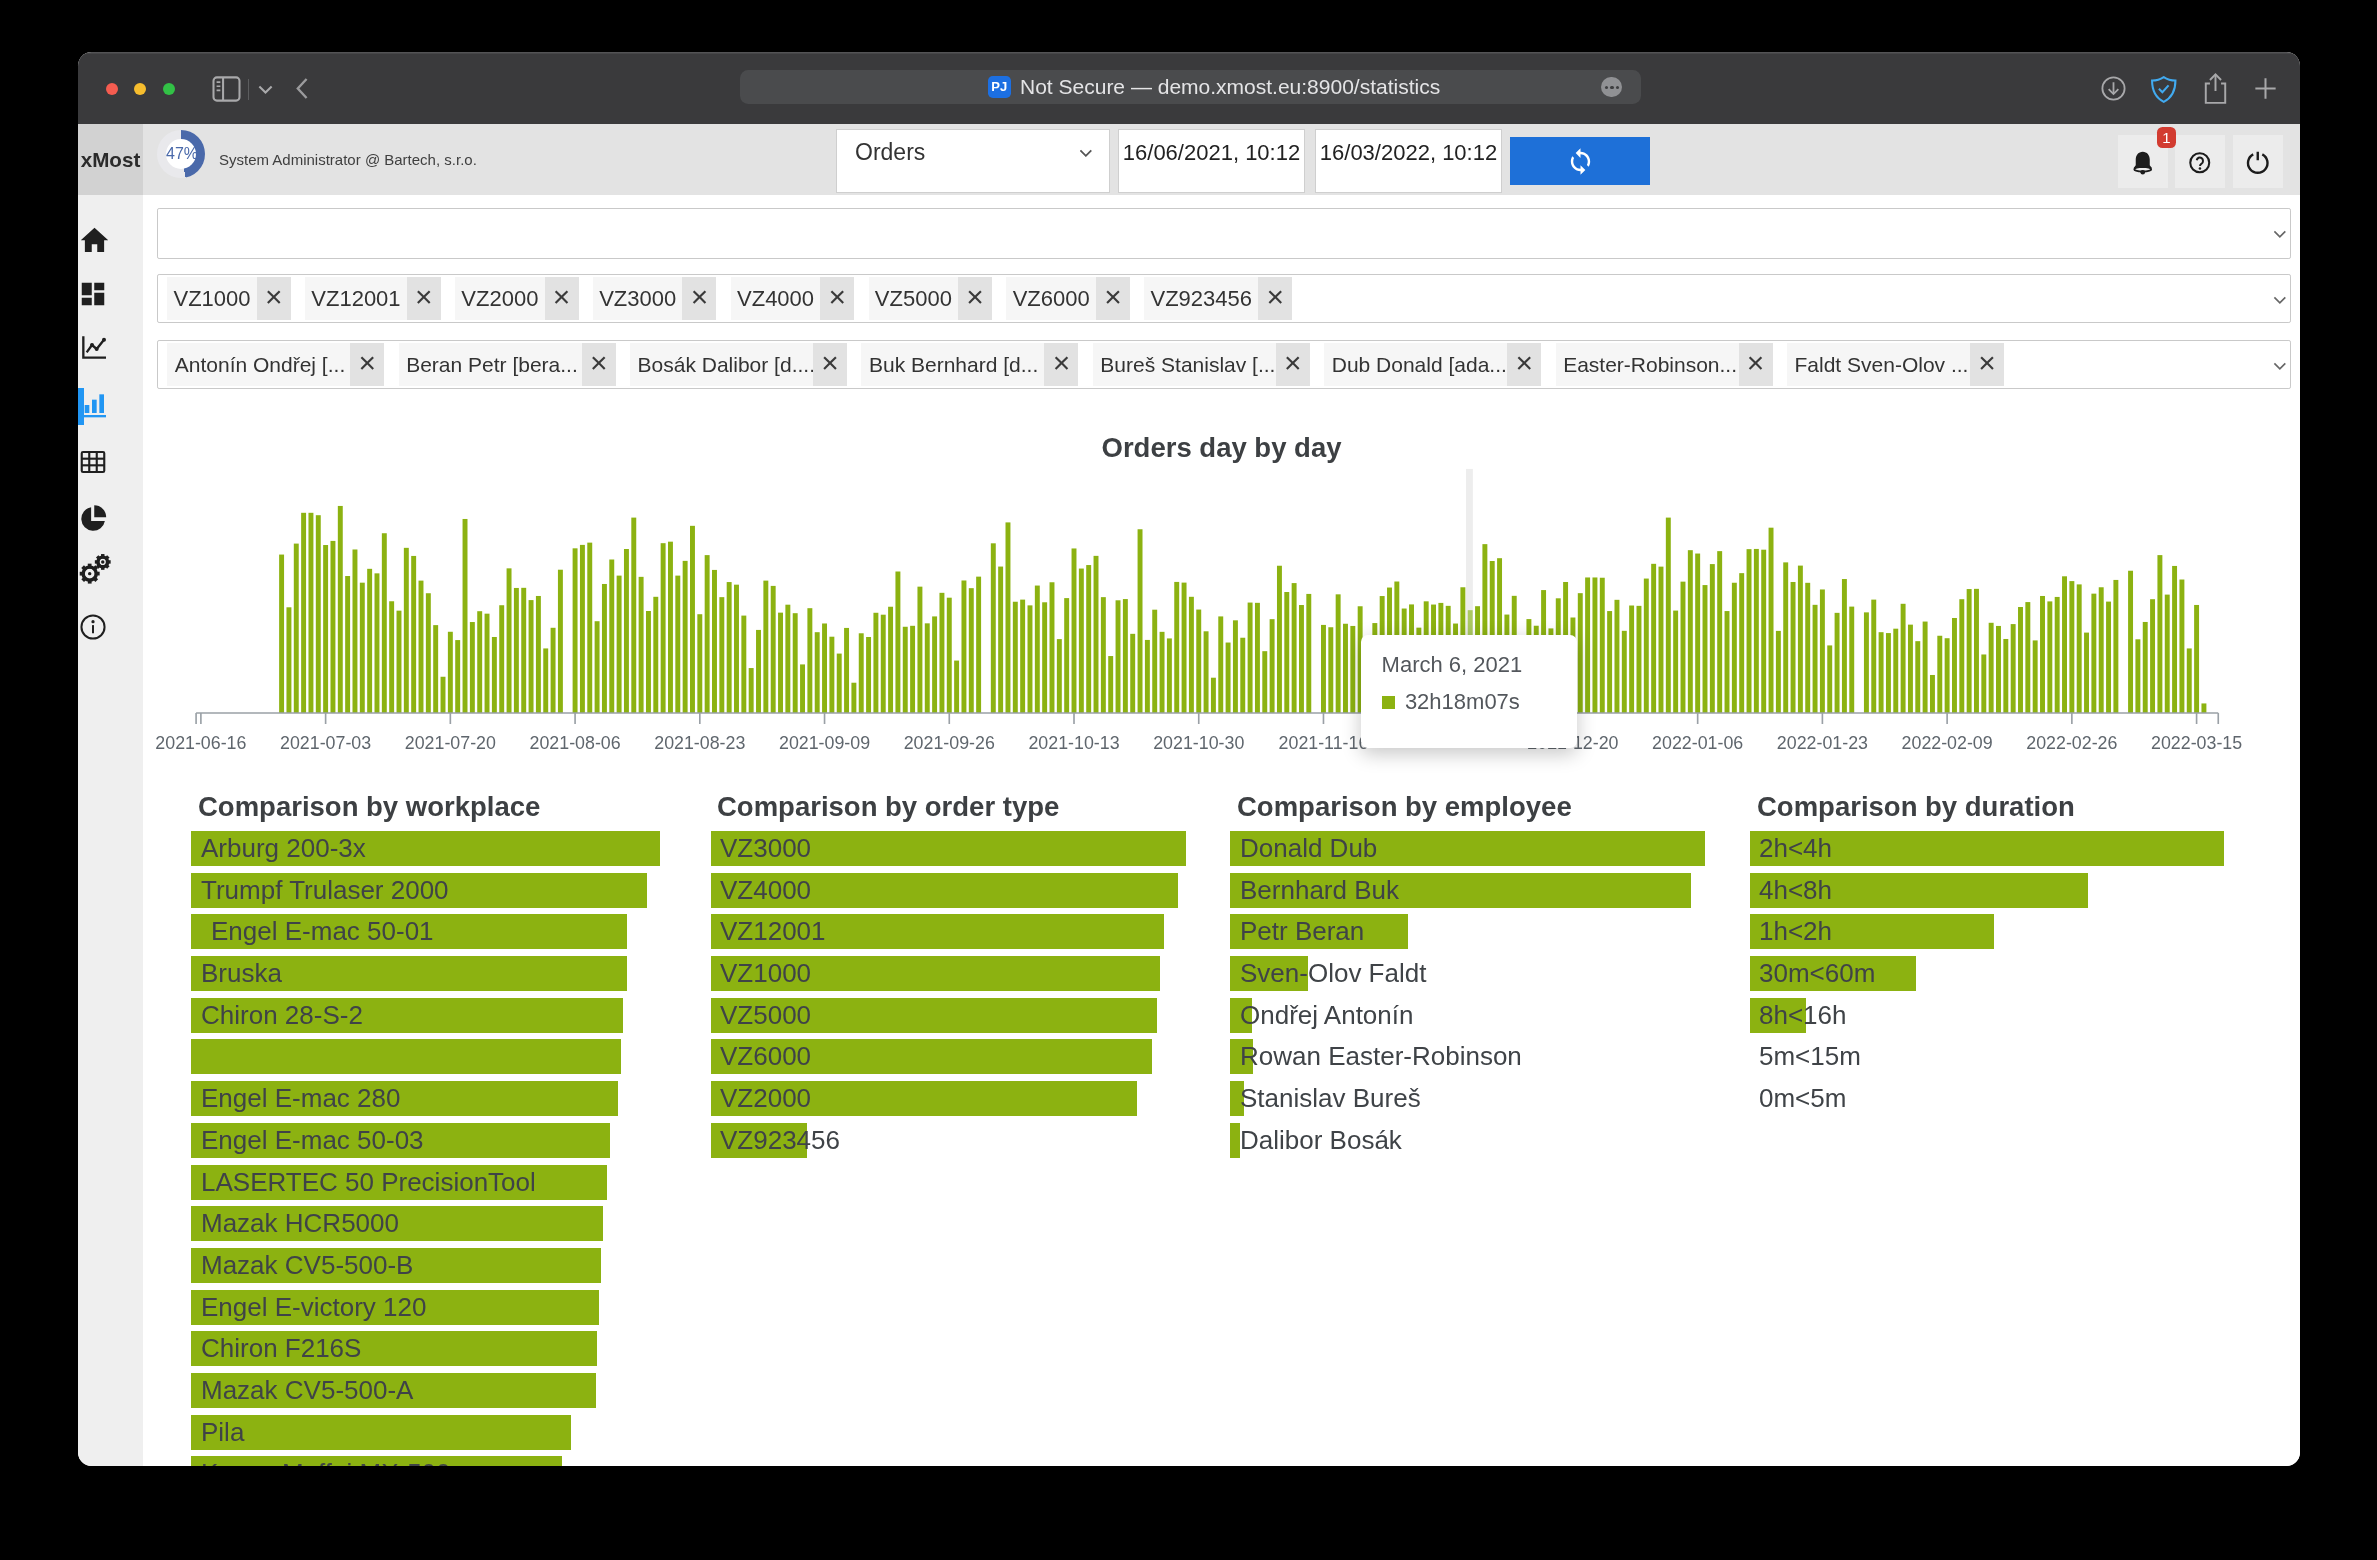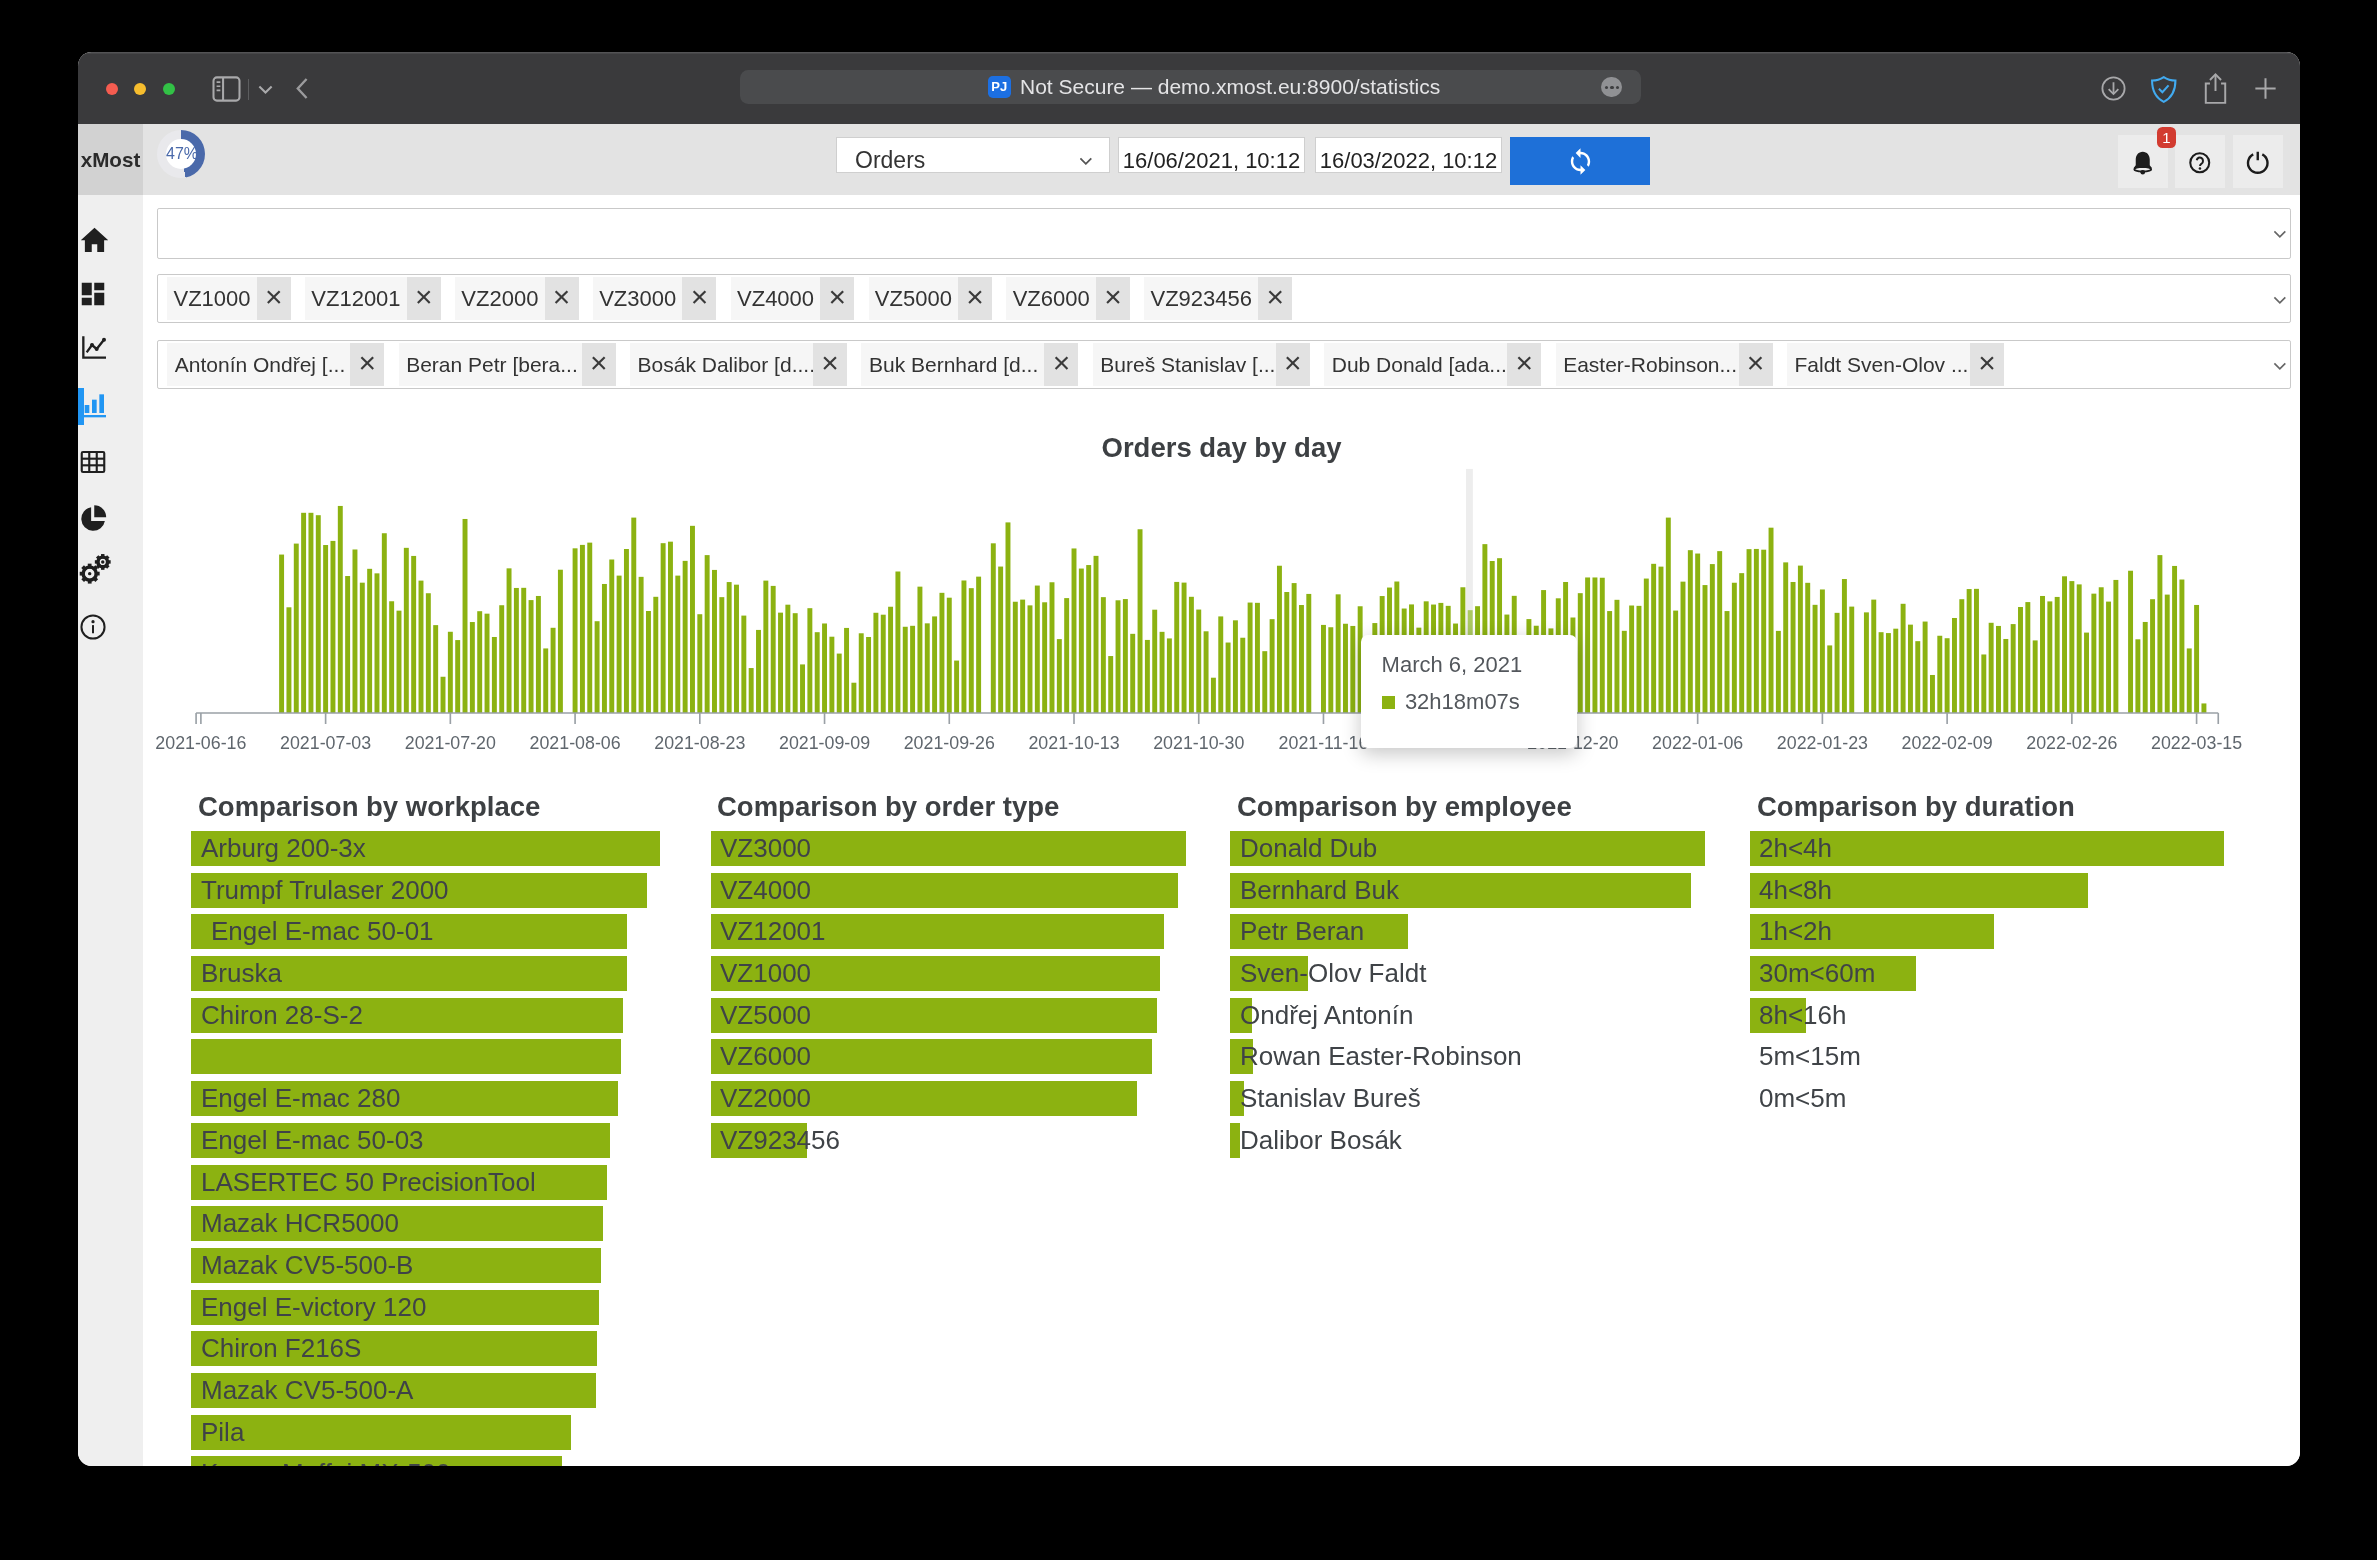--- a/index.html
+++ b/index.html
@@ -11,21 +11,21 @@
 #pj{position:absolute;left:248px;top:5.5px;width:22.6px;height:22.6px;border-radius:4.8px;background:#1c6fe2;color:#fff;font-size:13px;font-weight:bold;text-align:center;line-height:22.6px}
 #urltext{position:absolute;left:280px;top:0;height:34px;line-height:34px;color:#e4e4e6;font-size:21px}
 #ellip{position:absolute;right:19px;top:6.9px;width:20.6px;height:20.6px;border-radius:50%;background:#909194}
 #ellip i{position:absolute;top:9px;width:3.1px;height:3.1px;border-radius:50%;background:#3e3f41}
 
 #ah{position:absolute;left:0;top:72px;width:100%;height:71px;background:#e3e3e3}
 #xm{position:absolute;left:0;top:0;width:65px;height:71px;background:#d2d2d2;color:#2b2b2b;font-weight:bold;font-size:20.6px;text-align:center;line-height:71px}
 #donut{position:absolute;left:79px;top:6.2px;width:48px;height:48px;border-radius:50%;background:conic-gradient(#4a69aa 0deg 169deg,#e9e9ec 169deg 360deg)}
 #donut b{position:absolute;left:9px;top:9px;width:30px;height:30px;border-radius:50%;background:#fff;color:#4a69aa;font-weight:normal;font-size:16px;text-align:center;line-height:30px}
 #sysadm{position:absolute;left:141px;top:0;height:71px;line-height:71px;font-size:15px;color:#3f3f3f}
-.hbox{position:absolute;top:13px;height:36px;background:#fff;border:1.4px solid #cfcfcf}
+.hbox{position:absolute;top:5px;height:64px;background:#fff;border:1.4px solid #cfcfcf}
 #sel{left:758px;width:274px;font-size:23px;color:#333;line-height:45px;padding-left:18px}
 #dt1{left:1040px;width:187px}#dt2{left:1237px;width:187px}
 .dtx{font-size:22px;color:#222;line-height:45px;text-align:center}
 #rbtn{position:absolute;left:1432px;top:13px;width:140px;height:48px;background:#1e70d8}
 .hic{position:absolute;top:11px;width:50px;height:53px;background:#ececec}
 #badge{position:absolute;left:2079px;top:2.7px;width:19px;height:21px;border-radius:5.5px;background:#d23b30;color:#fff;font-size:15px;text-align:center;line-height:21px}
 
 #sb{position:absolute;left:0;top:143px;width:65px;bottom:0;background:#efefef}
 .sic{position:absolute;left:0;width:65px;text-align:center}
 #bluestrip{position:absolute;left:0;top:193px;width:5.5px;height:37px;background:#2196f3}
@@ -101,20 +101,21 @@
     <svg class="absvg" style="left:2176px;top:25px" width="23" height="23" viewBox="0 0 34 34">
         <line x1="17" y1="2" x2="17" y2="32" stroke="#a8a8aa" stroke-width="3"></line>
         <line x1="2" y1="17" x2="32" y2="17" stroke="#a8a8aa" stroke-width="3"></line>
       </svg>
   </div>
   <div id="ah">
     <div id="xm">xMost</div>
     <div id="donut">
         <b>47%</b>
       </div>
+    <div id="sysadm">System Administrator @ Bartech, s.r.o.</div>
     <div class="hbox" id="sel">Orders<svg class="absvg" style="right:16.5px;top:19px" width="13.7" height="8.2" viewBox="0 0 20 12">
           <path d="M2 2 L10 10 L18 2" stroke="#555" stroke-width="2.6" fill="none"></path>
         </svg></div>
     <div class="hbox dtx" id="dt1">16/06/2021, 10:12</div>
     <div class="hbox dtx" id="dt2">16/03/2022, 10:12</div>
     <div id="rbtn">
         <svg class="absvg" style="left:56px;top:9.6px" width="29" height="29" viewBox="0 0 24 24">
           <path d="M12 4V1L8 5l4 4V6c3.31 0 6 2.69 6 6 0 1.01-.25 1.97-.7 2.8l1.46 1.46C19.54 15.03 20 13.57 20 12c0-4.42-3.58-8-8-8zm0 14c-3.31 0-6-2.69-6-6 0-1.01.25-1.97.7-2.8L5.24 7.74C4.46 8.97 4 10.43 4 12c0 4.42 3.58 8 8 8v3l4-4-4-4v3z" fill="#fff"></path>
         </svg>
       </div>

